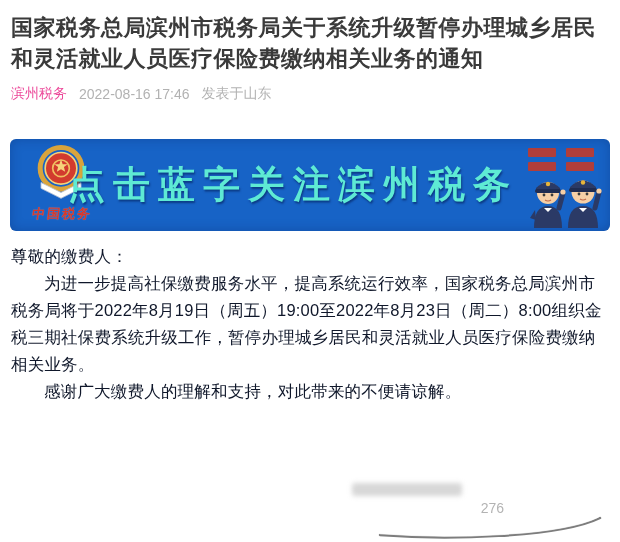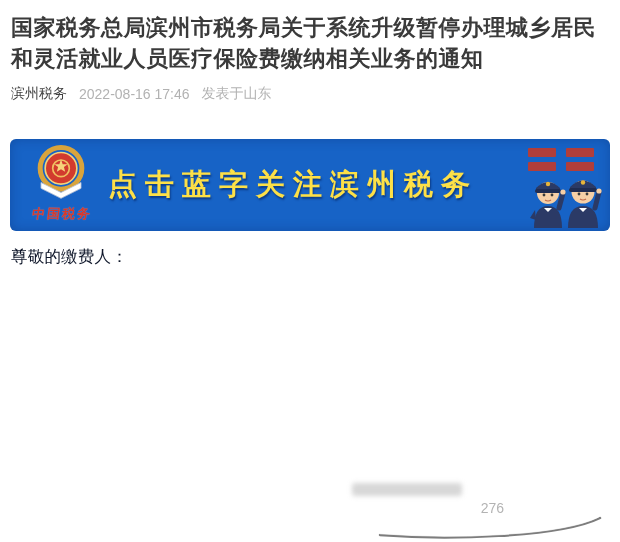--- a/index.html
+++ b/index.html
@@ -3,33 +3,33 @@
 <meta charset="utf-8">
 <style>
   html,body{margin:0;padding:0;background:#ffffff;}
   body{font-family:"Liberation Sans","DejaVu Sans",sans-serif;}
   .page{position:relative;width:612px;height:542px;background:#ffffff;overflow:hidden;}
 
   
   .title{margin:12px 11px 0 11px;width:598px;font-size:22px;line-height:31px;
          font-weight:700;color:#3a3a3a;letter-spacing:0.5px;}
   .meta{margin:11px 11px 0 11px;font-size:14px;display:flex;align-items:center;gap:12px;}
-  .meta .acct{color:#404040;}
+  .meta .acct{color:#ec4899;}
   .meta .time,.meta .loc{color:#b2b2b2;}
 
   
   .banner{position:relative;margin:36px 10px 0 10px;width:600px;height:92px;
           background:#1763c6;border-radius:6px;box-shadow:inset 0 0 12px rgba(0,20,70,.25);}
   .emblem{position:absolute;left:20px;top:6px;width:62px;height:60px;}
   .emblem-caption{position:absolute;left:12px;top:66px;width:80px;text-align:center;
           color:#d6392b;font-weight:700;font-size:13px;letter-spacing:2px;
           transform:skewX(-8deg);text-shadow:0 0 1px rgba(255,255,255,.35);}
   .banner-slogan{position:absolute;left:88px;right:122px;top:0;bottom:0;
           display:flex;align-items:center;justify-content:center;
-          color:#fde047;font-size:29px;font-weight:800;letter-spacing:8px;white-space:nowrap;
+          color:#5eead4;font-size:37px;font-weight:800;letter-spacing:8px;white-space:nowrap;
           text-shadow:1px 2px 2px rgba(0,25,80,.55);}
   .red-slogans{position:absolute;right:16px;top:9px;width:66px;
           display:grid;grid-template-columns:1fr 1fr;gap:5px 10px;}
   .red-slogans i{display:block;height:9px;border-radius:1px;background:#c23a2c;
           opacity:.9;filter:blur(.4px);}
   .mascots{position:absolute;right:6px;bottom:1px;width:78px;height:64px;}
 
   
   .body-text{margin:12px 11px 0 11px;width:598px;font-size:16.5px;line-height:27px;
           color:#0f172a;letter-spacing:0.2px;}
@@ -109,20 +109,22 @@
         <path d="M54,33 Q57,35 60,33" fill="none" stroke="#c06a4a" stroke-width="1.2"></path>
         <path d="M69,42 L73,26" stroke="#2b3a66" stroke-width="5" stroke-linecap="round"></path>
         <circle cx="73" cy="25" r="2.6" fill="#f6cfa6"></circle>
         <path d="M53,42 L57,46 L61,42" fill="#ffffff"></path>
       </g>
     </svg>
   </div>
 
   <div class="body-text">
     <p class="greet">尊敬的缴费人：</p>
+    <p>为进一步提高社保缴费服务水平，提高系统运行效率，国家税务总局滨州市税务局将于2022年8月19日（周五）19:00至2022年8月23日（周二）8:00组织金税三期社保费系统升级工作，暂停办理城乡居民和灵活就业人员医疗保险费缴纳相关业务。</p>
+    <p>感谢广大缴费人的理解和支持，对此带来的不便请谅解。</p>
   </div>
 
   <div class="smudge" style="right:150px;bottom:46px;width:110px;height:13px;"></div>
   <span class="obscured">276</span>
 
   <svg class="swoosh" width="236" height="26" viewBox="0 0 236 26">
     <path d="M6,21 C70,26 185,24 226,4" fill="none" stroke="#7d7d7d" stroke-width="2.5" stroke-linecap="round"></path>
     <path d="M6,19.5 C70,24.5 184,22.5 224,3" fill="none" stroke="#ffffff" stroke-width="1.5" stroke-linecap="round" opacity="0.8"></path>
   </svg>
 

